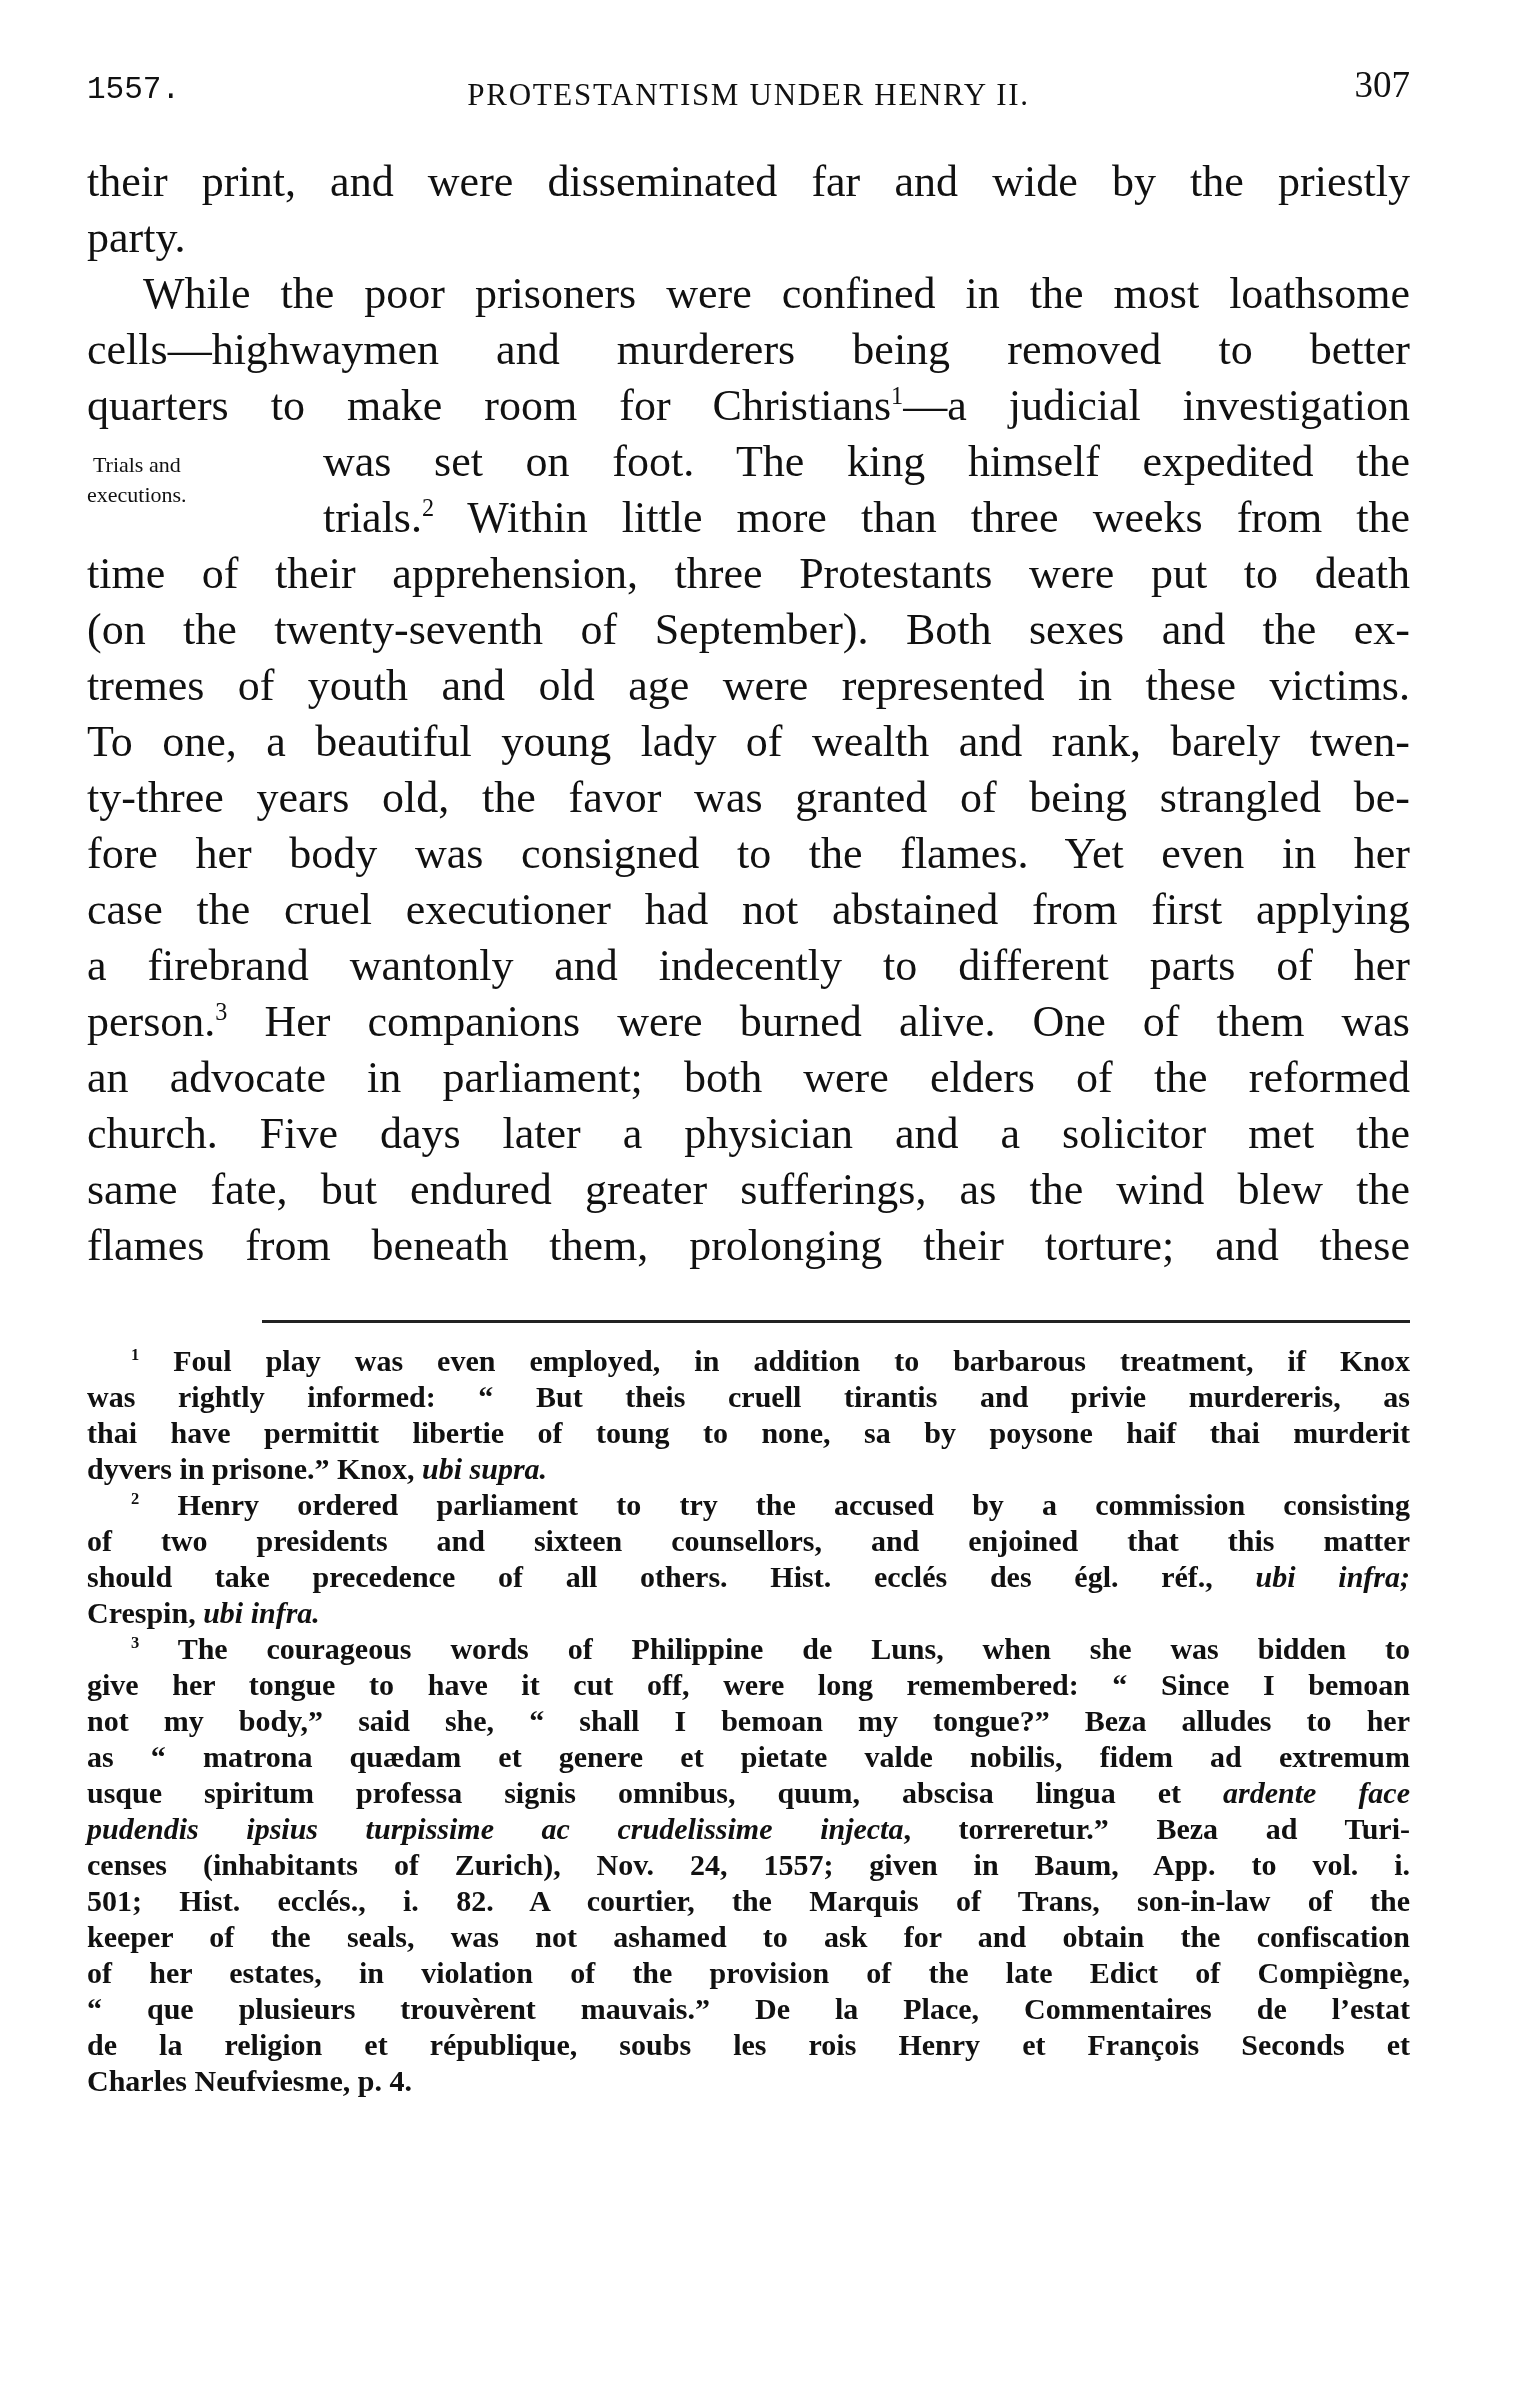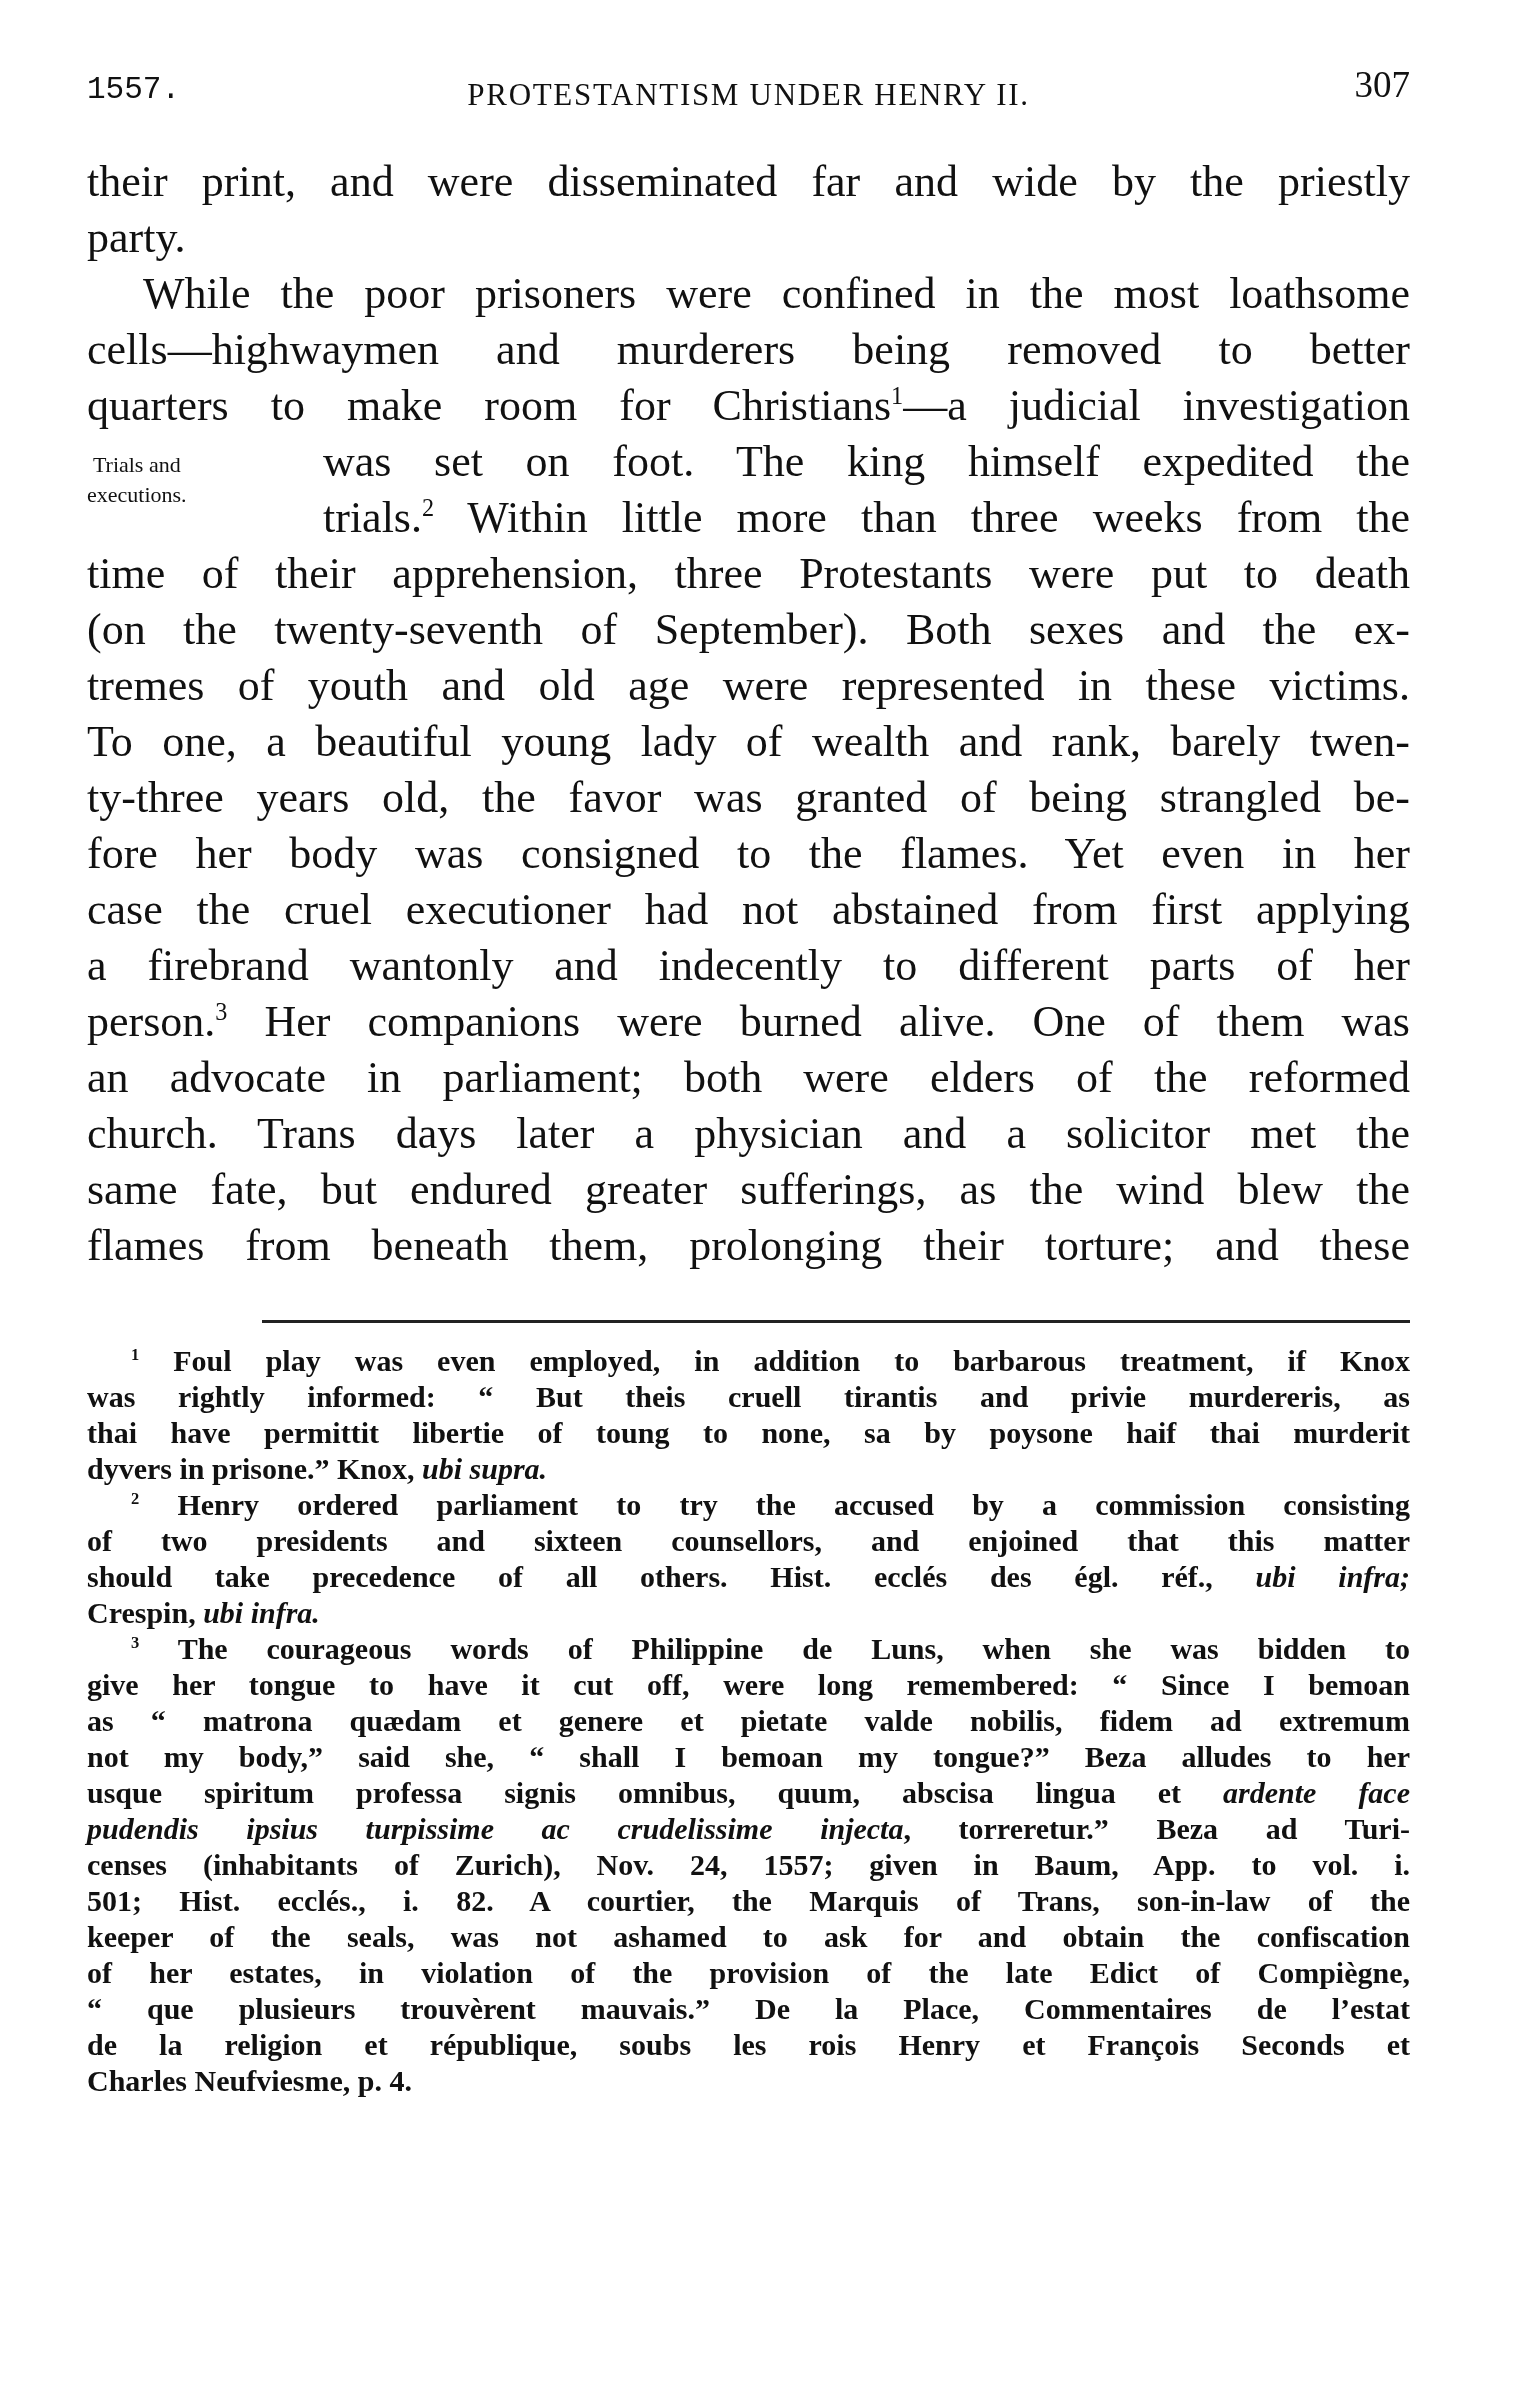--- a/index.html
+++ b/index.html
@@ -46,21 +46,21 @@
   <span class="line">time of their apprehension, three Protestants were put to death</span>
   <span class="line">(on the twenty-seventh of September). Both sexes and the ex-</span>
   <span class="line">tremes of youth and old age were represented in these victims.</span>
   <span class="line">To one, a beautiful young lady of wealth and rank, barely twen-</span>
   <span class="line">ty-three years old, the favor was granted of being strangled be-</span>
   <span class="line">fore her body was consigned to the flames. Yet even in her</span>
   <span class="line">case the cruel executioner had not abstained from first applying</span>
   <span class="line">a firebrand wantonly and indecently to different parts of her</span>
   <span class="line"><span>person.</span><sup>3</sup><span> Her companions were burned alive. One of them was</span></span>
   <span class="line">an advocate in parliament; both were elders of the reformed</span>
-  <span class="line">church. Trans days later a physician and a solicitor met the</span>
+  <span class="line">church. Five days later a physician and a solicitor met the</span>
   <span class="line">same fate, but endured greater sufferings, as the wind blew the</span>
   <span class="line">flames from beneath them, prolonging their torture; and these</span>
 </div>
 
 <div class="rule"></div>
 
 <div class="foot">
   <div>
     <span class="line fi"><sup>1</sup> <span>Foul play was even employed, in addition to barbarous treatment, if Knox</span></span>
     <span class="line">was rightly informed: “ But theis cruell tirantis and privie murdereris, as</span>
@@ -69,22 +69,22 @@
   </div>
   <div>
     <span class="line fi"><sup>2</sup> <span>Henry ordered parliament to try the accused by a commission consisting</span></span>
     <span class="line">of two presidents and sixteen counsellors, and enjoined that this matter</span>
     <span class="line"><span>should take precedence of all others. Hist. ecclés des égl. réf., </span><i>ubi infra;</i></span>
     <span class="line left"><span>Crespin, </span><i>ubi infra.</i></span>
   </div>
   <div>
     <span class="line fi"><sup>3</sup> <span>The courageous words of Philippine de Luns, when she was bidden to</span></span>
     <span class="line">give her tongue to have it cut off, were long remembered: “ Since I bemoan</span>
+    <span class="line">not my body,” said she, “ shall I bemoan my tongue?” Beza alludes to her</span>
     <span class="line">as “ matrona quædam et genere et pietate valde nobilis, fidem ad extremum</span>
-    <span class="line">not my body,” said she, “ shall I bemoan my tongue?” Beza alludes to her</span>
     <span class="line"><span>usque spiritum professa signis omnibus, quum, abscisa lingua et </span><i>ardente face</i></span>
     <span class="line"><i>pudendis ipsius turpissime ac crudelissime injecta</i><span>, torreretur.” Beza ad Turi-</span></span>
     <span class="line">censes (inhabitants of Zurich), Nov. 24, 1557; given in Baum, App. to vol. i.</span>
     <span class="line">501; Hist. ecclés., i. 82. A courtier, the Marquis of Trans, son-in-law of the</span>
     <span class="line">keeper of the seals, was not ashamed to ask for and obtain the confiscation</span>
     <span class="line">of her estates, in violation of the provision of the late Edict of Compiègne,</span>
     <span class="line">“ que plusieurs trouvèrent mauvais.” De la Place, Commentaires de l’estat</span>
     <span class="line">de la religion et république, soubs les rois Henry et François Seconds et</span>
     <span class="line left">Charles Neufviesme, p. 4.</span>
   </div>

